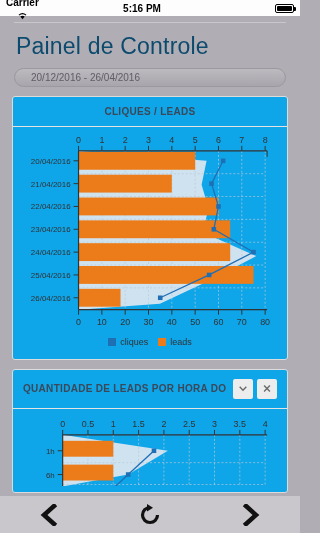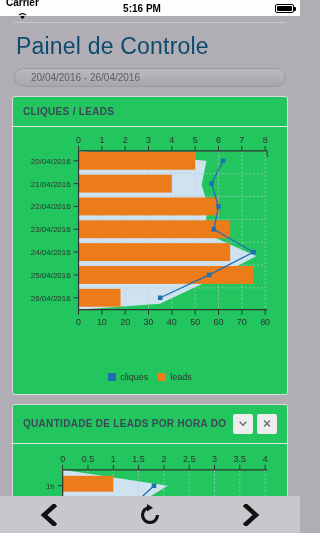--- a/index.html
+++ b/index.html
@@ -38,22 +38,22 @@
   .date-pill {
     margin:6px 14px 0 14px; height:19px;
     border:1px solid #9b99a0; border-radius:10px;
     background:linear-gradient(#bcbabf,#a8a6ac);
     display:flex; align-items:center; padding-left:16px;
     font-size:10px; color:#5f5d64;
   }
 
   
   .card {
-    margin:9px 12px 0 12px; background:#22c55e;
-    border:1px solid #dcdcdc; border-radius:3px;
+    margin:9px 12px 0 12px; background:#0ea5e9;
+    border:1px solid #dcdcdc; border-radius:3px;text-align:center;
   }
   .card-hd {
     display:flex; align-items:center;
     padding:9px 10px; border-bottom:1px solid #e4e4e4;
     min-height:30px;
   }
   .card-title {
     font-size:10px; font-weight:bold; color:#3c4858;
     letter-spacing:0.3px; white-space:nowrap; overflow:hidden;
     flex:1;
@@ -64,21 +64,21 @@
     display:flex; align-items:center; justify-content:center;
     color:#6b6b6b;
   }
   .card-body { padding:8px 4px 6px 4px; }
 
   
   .chart { position:relative; width:100%; }
   svg { display:block; width:100%; }
   .legend {
     display:flex; justify-content:center; align-items:center;
-    gap:10px; padding:3px 0 6px 0;margin-top:35px;
+    gap:10px; padding:3px 0 6px 0;
   }
   .lg-item { display:flex; align-items:center; gap:4px; font-size:9px; color:#333; }
   .lg-sw { width:8px; height:8px; }
 
   
   .navbar {
     position:absolute; bottom:0; left:0; right:0; height:37px;
     background:#c9c7cb;
     display:flex; align-items:center; justify-content:space-around;
   }
@@ -106,21 +106,21 @@
   </div>
 </div>
 
 <div class="app">
 
   <div class="hdr-rule"></div>
 
   <div class="page-title">Painel de Controle</div>
 
   <div class="date-pill">
-    <span>20/04/2016 - 26/04/2016</span>
+    <span>20/12/2016 - 26/04/2016</span>
   </div>
 
   <div class="card">
     <div class="card-hd">
       <div class="card-title">CLIQUES / LEADS</div>
     </div>
     <div class="card-body">
       <div class="chart">
         <svg viewBox="0 0 268 200" preserveAspectRatio="none">
 

